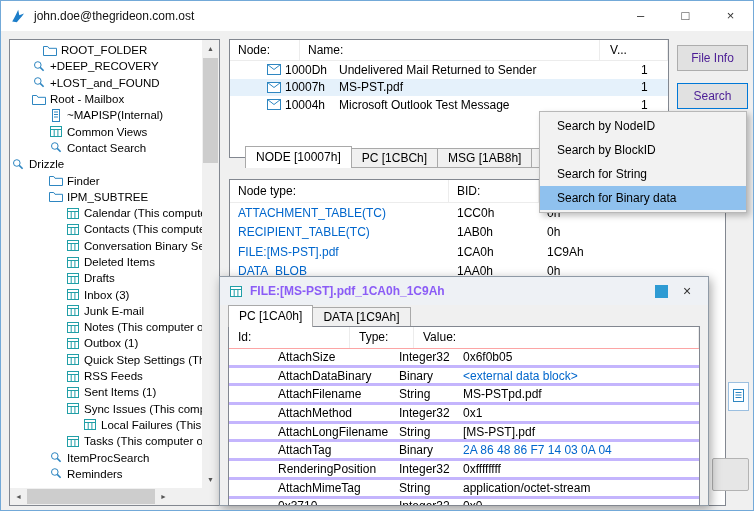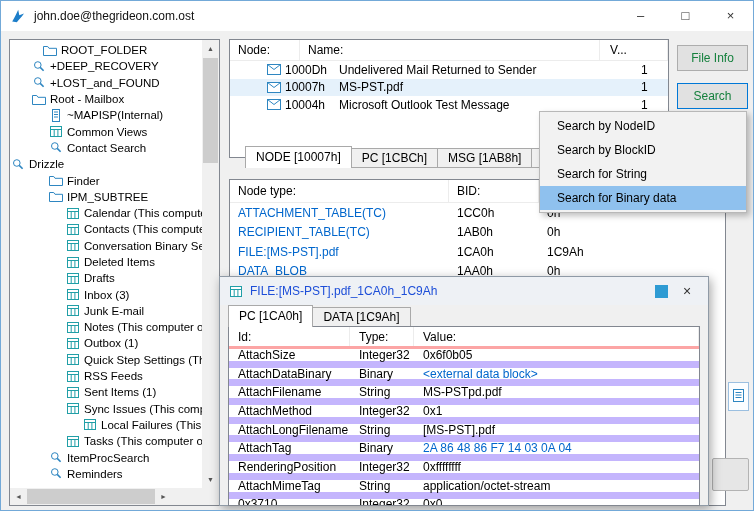--- a/index.html
+++ b/index.html
@@ -46,21 +46,21 @@
   .mc-node { width:70px; padding-left:8px; flex:0 0 auto; }
   .mc-name { width:300px; padding-left:8px; flex:0 0 auto; }
   .mc-v { flex:1; padding-left:10px; }
   .msg-row { display:flex; height:17.5px; align-items:center; }
   .msg-row.sel { background:#e5f1fb; }
   .msg-row .mc-node { display:flex; align-items:center; padding-left:6px;margin-left:31px; }
   .msg-row .mc-node .micon { width:14px; height:11px; margin-right:4px; display:inline-flex; }
 
   
   .btn { position:absolute; width:71px; height:26px; background:#e1e1e1; border:1px solid #adadad;
-         font-family:"Liberation Sans",sans-serif; font-size:12px; color:#15803d; }
+         font-family:"Liberation Sans",sans-serif; font-size:12px; color:#4c1d95; }
   #btn-fileinfo { left:676px; top:44px; }
   #btn-search { left:676px; top:82px; border:1px solid #0078d7; }
 
   
   .tabs { position:absolute; display:flex; align-items:flex-end; height:22px; }
   #main-tabs { left:228px; top:145px; z-index:5;padding-left:16px; }
   .tab { height:20px; line-height:19px; padding:0 10px; background:#f0f0f0;
          border:1px solid #a9a9a9; margin-right:-1px; white-space:nowrap; }
   .tab.active { height:22px; line-height:21px; background:#fff; border-bottom:none;
                 position:relative; z-index:6; }
@@ -84,34 +84,34 @@
   .side-btn2 { position:absolute; left:711px; top:457px; width:37px; height:33px;
                background:#e6e6e6; border:1px solid #b3b3b3; border-radius:2px; z-index:2; }
 
   
   .child { position:absolute; left:218px; top:275px; width:490px; height:230px;
            background:#f0f0f0; border:1px solid #8f9aa6; box-shadow:2px 3px 10px rgba(0,0,0,0.35);
            z-index:40; }
   .child-titlebar { position:absolute; left:0; top:0; right:0; height:28px; background:#eef1f5;
                     display:flex; align-items:center; }
   .child-icon { margin-left:9px; width:14px; height:13px; display:inline-flex; }
-  .child-title { margin-left:7px; color:#1d4ed8; }
+  .child-title { margin-left:7px; color:#8b5cf6;font-weight:bold; }
   .child-sq { position:absolute; right:40px; top:8px; width:13px; height:13px; background:#2e9bd3; }
   .child-close { position:absolute; right:8px; top:0; width:26px; height:28px; display:flex;
                  align-items:center; justify-content:center; font-size:14px; color:#333; }
   .child-tabs { left:8px; top:28px; }
   .child-table { position:absolute; left:8px; top:49px; width:472px; height:180px;
                  background:#fff; border:1px solid #828790; overflow:hidden; }
-  .ct-header { display:flex; height:22px; line-height:21px; border-bottom:3px solid #fca5a5; }
+  .ct-header { display:flex; height:22px; line-height:21px; border-bottom:1px solid #fca5a5; }
   .ct-header .cc { border-right:1px solid #ececec; }
   .cc { overflow:hidden; white-space:nowrap; padding-left:9px; }
   .cc-id { width:121px; flex:0 0 auto; }
   .cc-type { width:64px; flex:0 0 auto; }
   .cc-val { flex:1; }
-  .child-row { display:flex; height:18.7px; align-items:center; border-bottom:7px solid #c4b5fd; }
+  .child-row { display:flex; height:18.7px; align-items:center; border-bottom:3px solid #c4b5fd;padding-left:40px; }
 
   
   .menu { position:absolute; left:538px; top:110px; width:208px; background:#f2f2f2;
           border:1px solid #b8b8b8; box-shadow:3px 3px 6px rgba(0,0,0,0.25); padding:2px 0;
           z-index:60; }
   .menu-item { height:24px; line-height:24px; padding-left:17px; white-space:nowrap; }
   .menu-item.hl { background:#8fc1ee; }
 </style>
 </head>
 <body>

